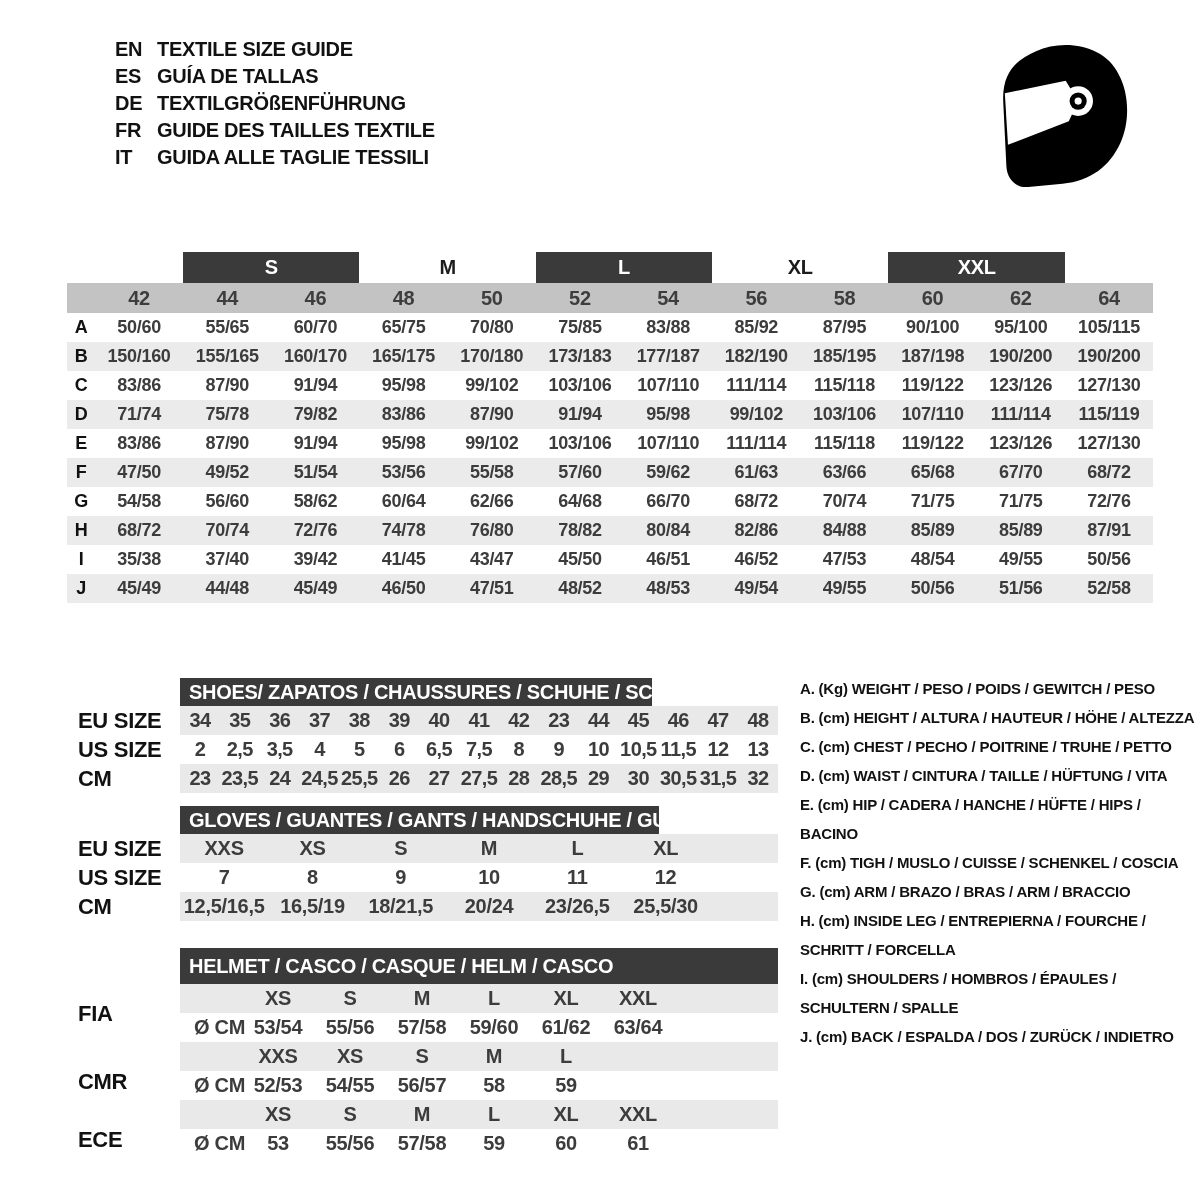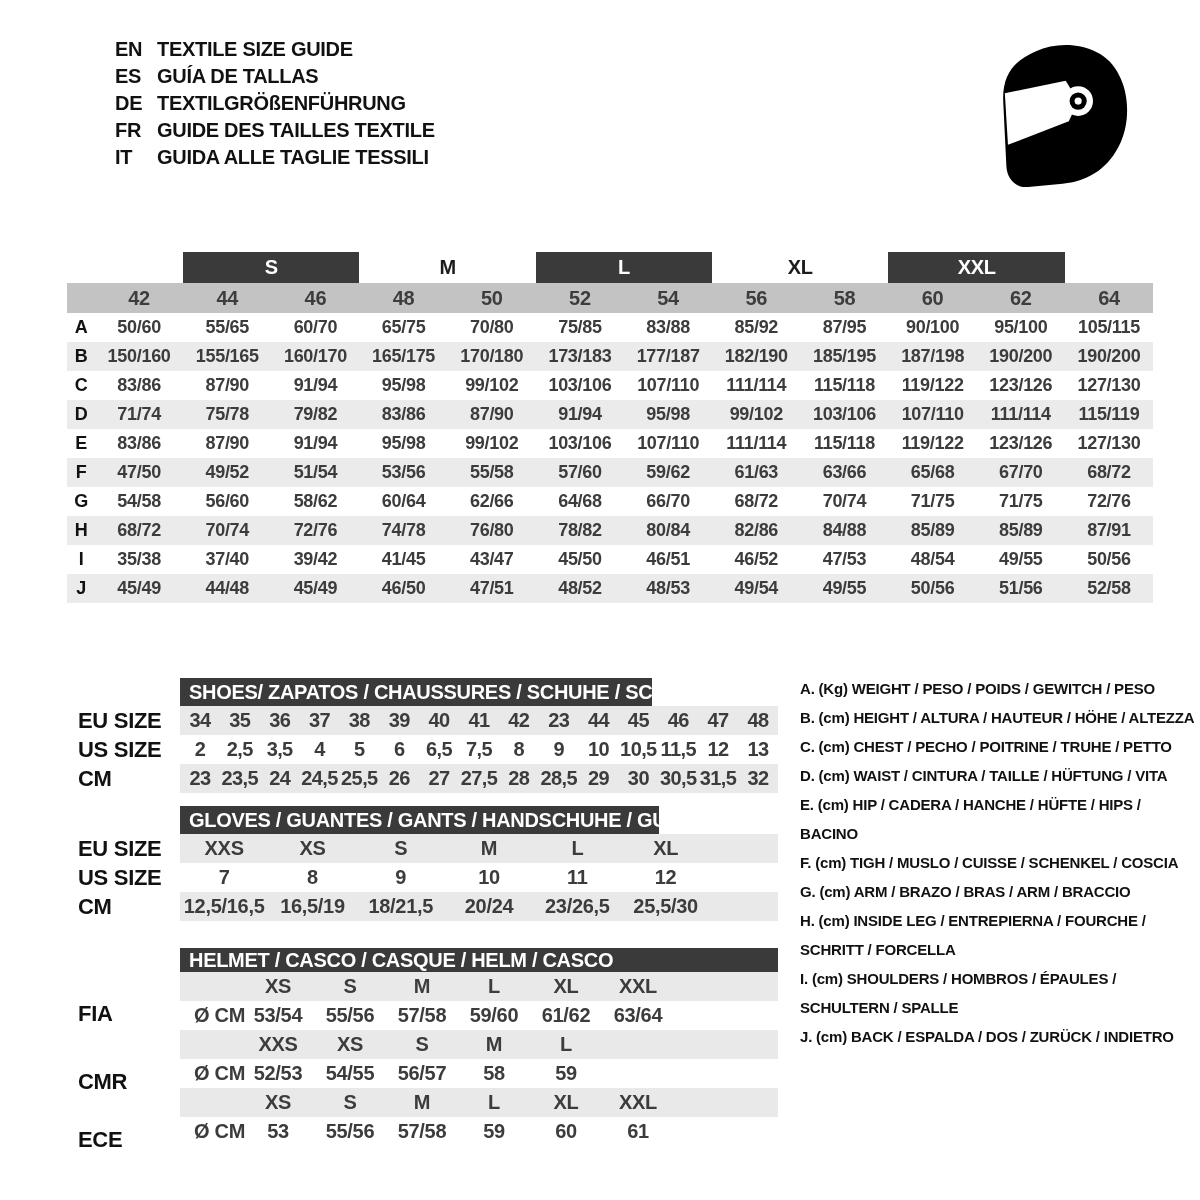--- a/index.html
+++ b/index.html
@@ -358,21 +358,21 @@
         <div class="cell-c glove-cell">25,5/30</div>
       </div>
   </div>
 </div>
 
 <div id="helmet-section" class="section" style="top:948px;">
   <div class="side-label" style="top:51px;">FIA</div>
   <div class="side-label" style="top:119px;text-align:center;">CMR</div>
   <div class="side-label" style="top:177px;">ECE</div>
   <div class="table-area">
-    <div class="sec-bar" style="height:24px;width:598px;">HELMET / CASCO / CASQUE / HELM / CASCO</div>
+    <div class="sec-bar" style="height:36px;width:598px;">HELMET / CASCO / CASQUE / HELM / CASCO</div>
     <div id="helmet-rows">
         <div class="sec-row gray">
           <div class="cell-c hel-unit"></div>
           <div class="cell-c hel-cell">XS</div>
           <div class="cell-c hel-cell">S</div>
           <div class="cell-c hel-cell">M</div>
           <div class="cell-c hel-cell">L</div>
           <div class="cell-c hel-cell">XL</div>
           <div class="cell-c hel-cell">XXL</div>
         </div>

